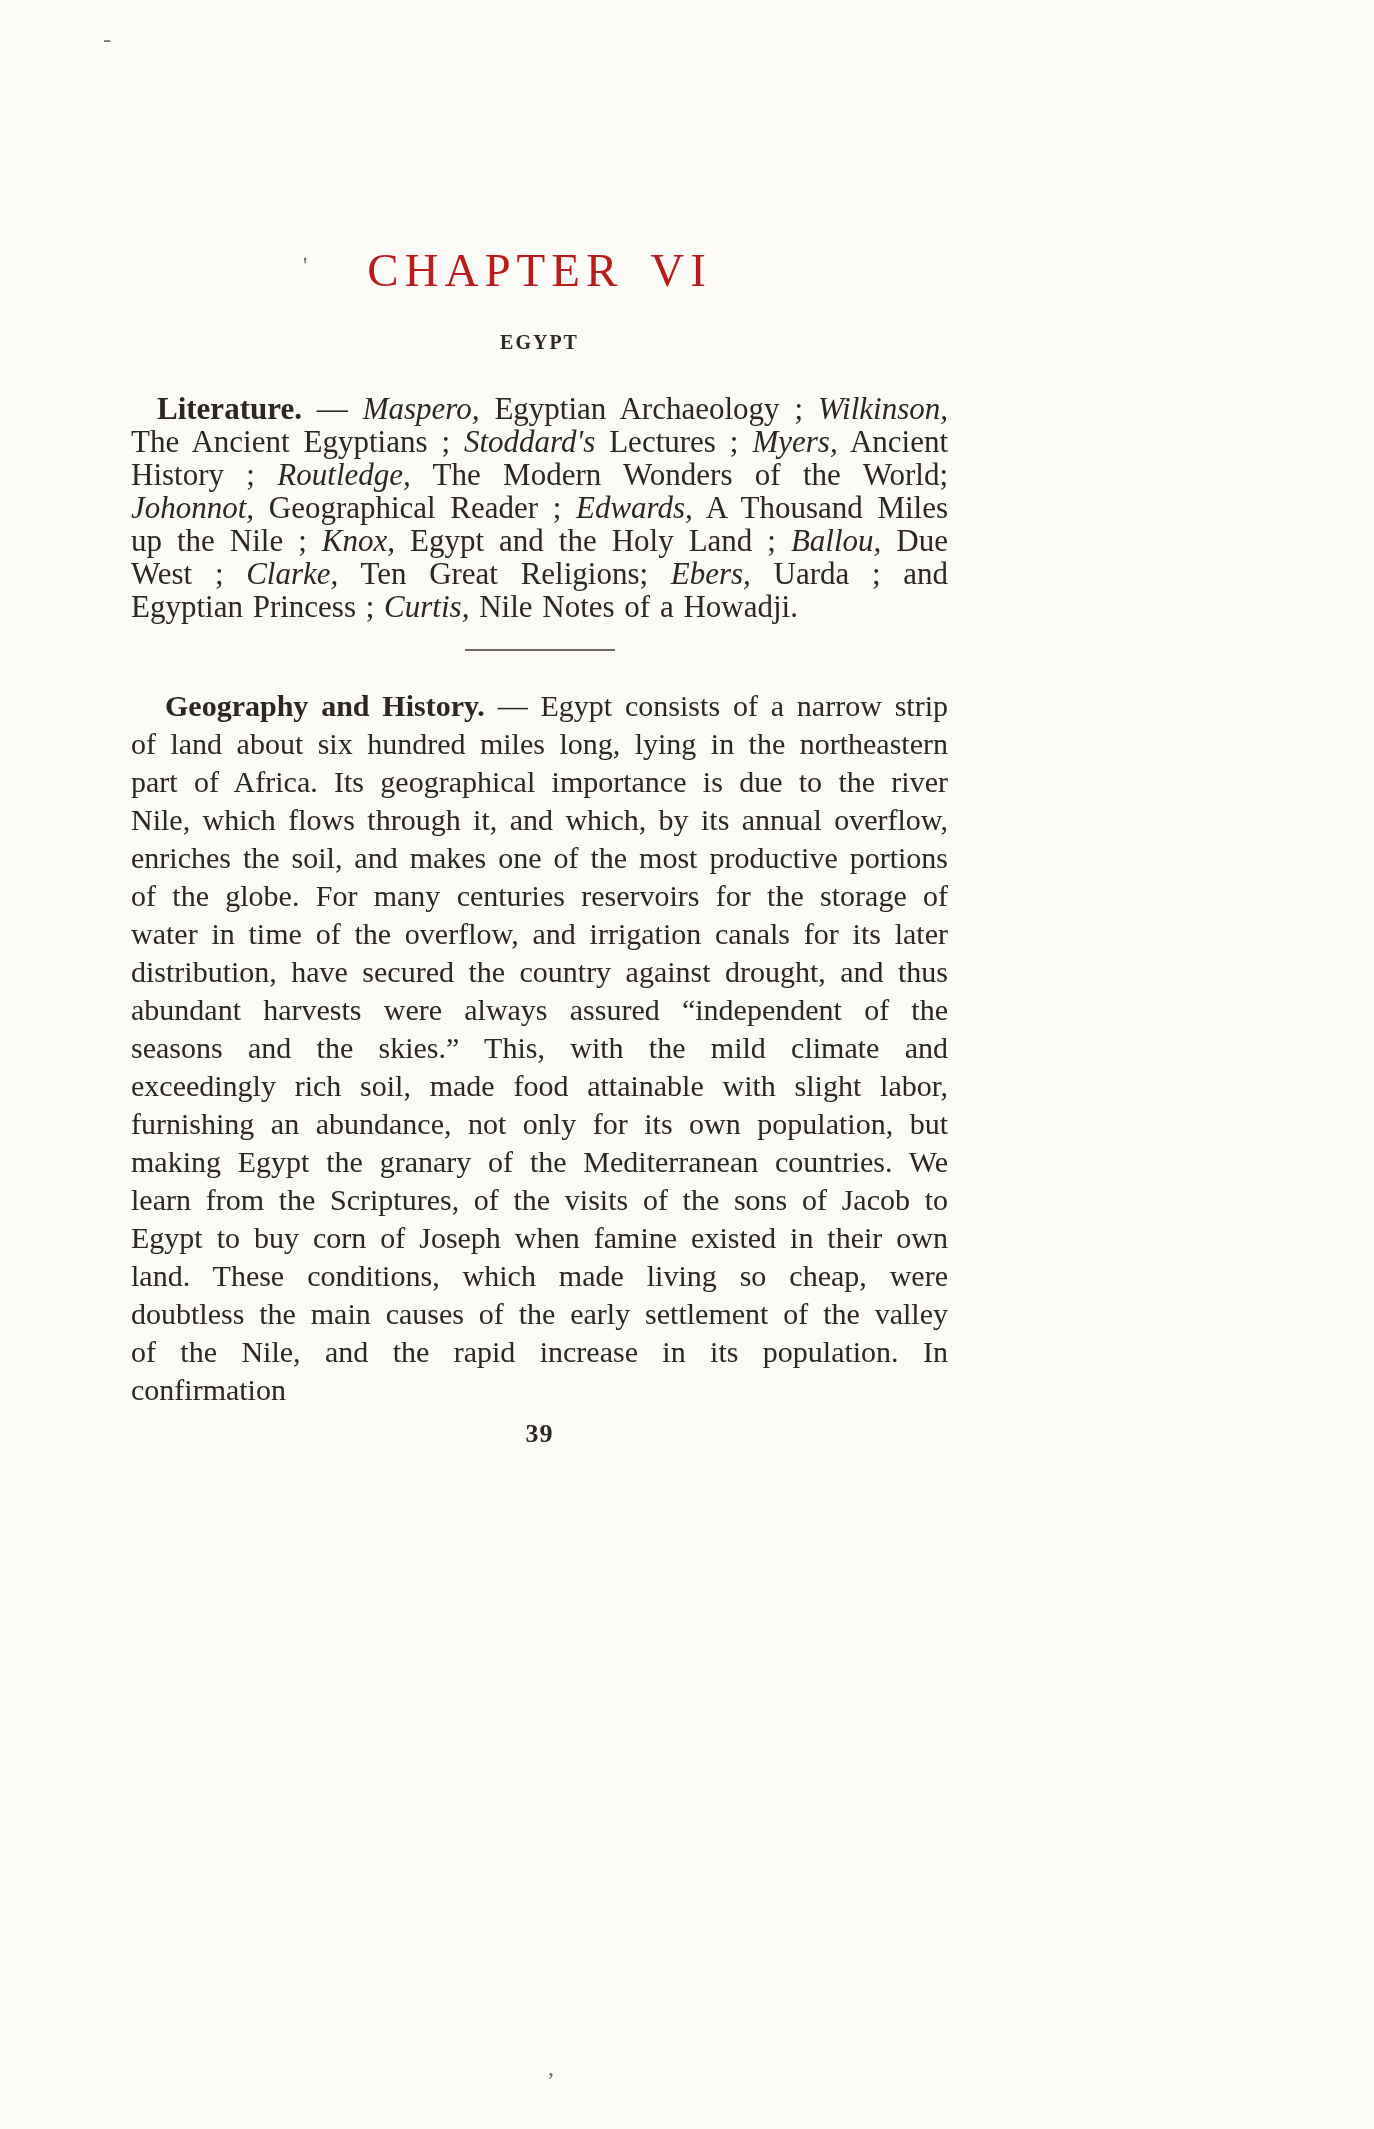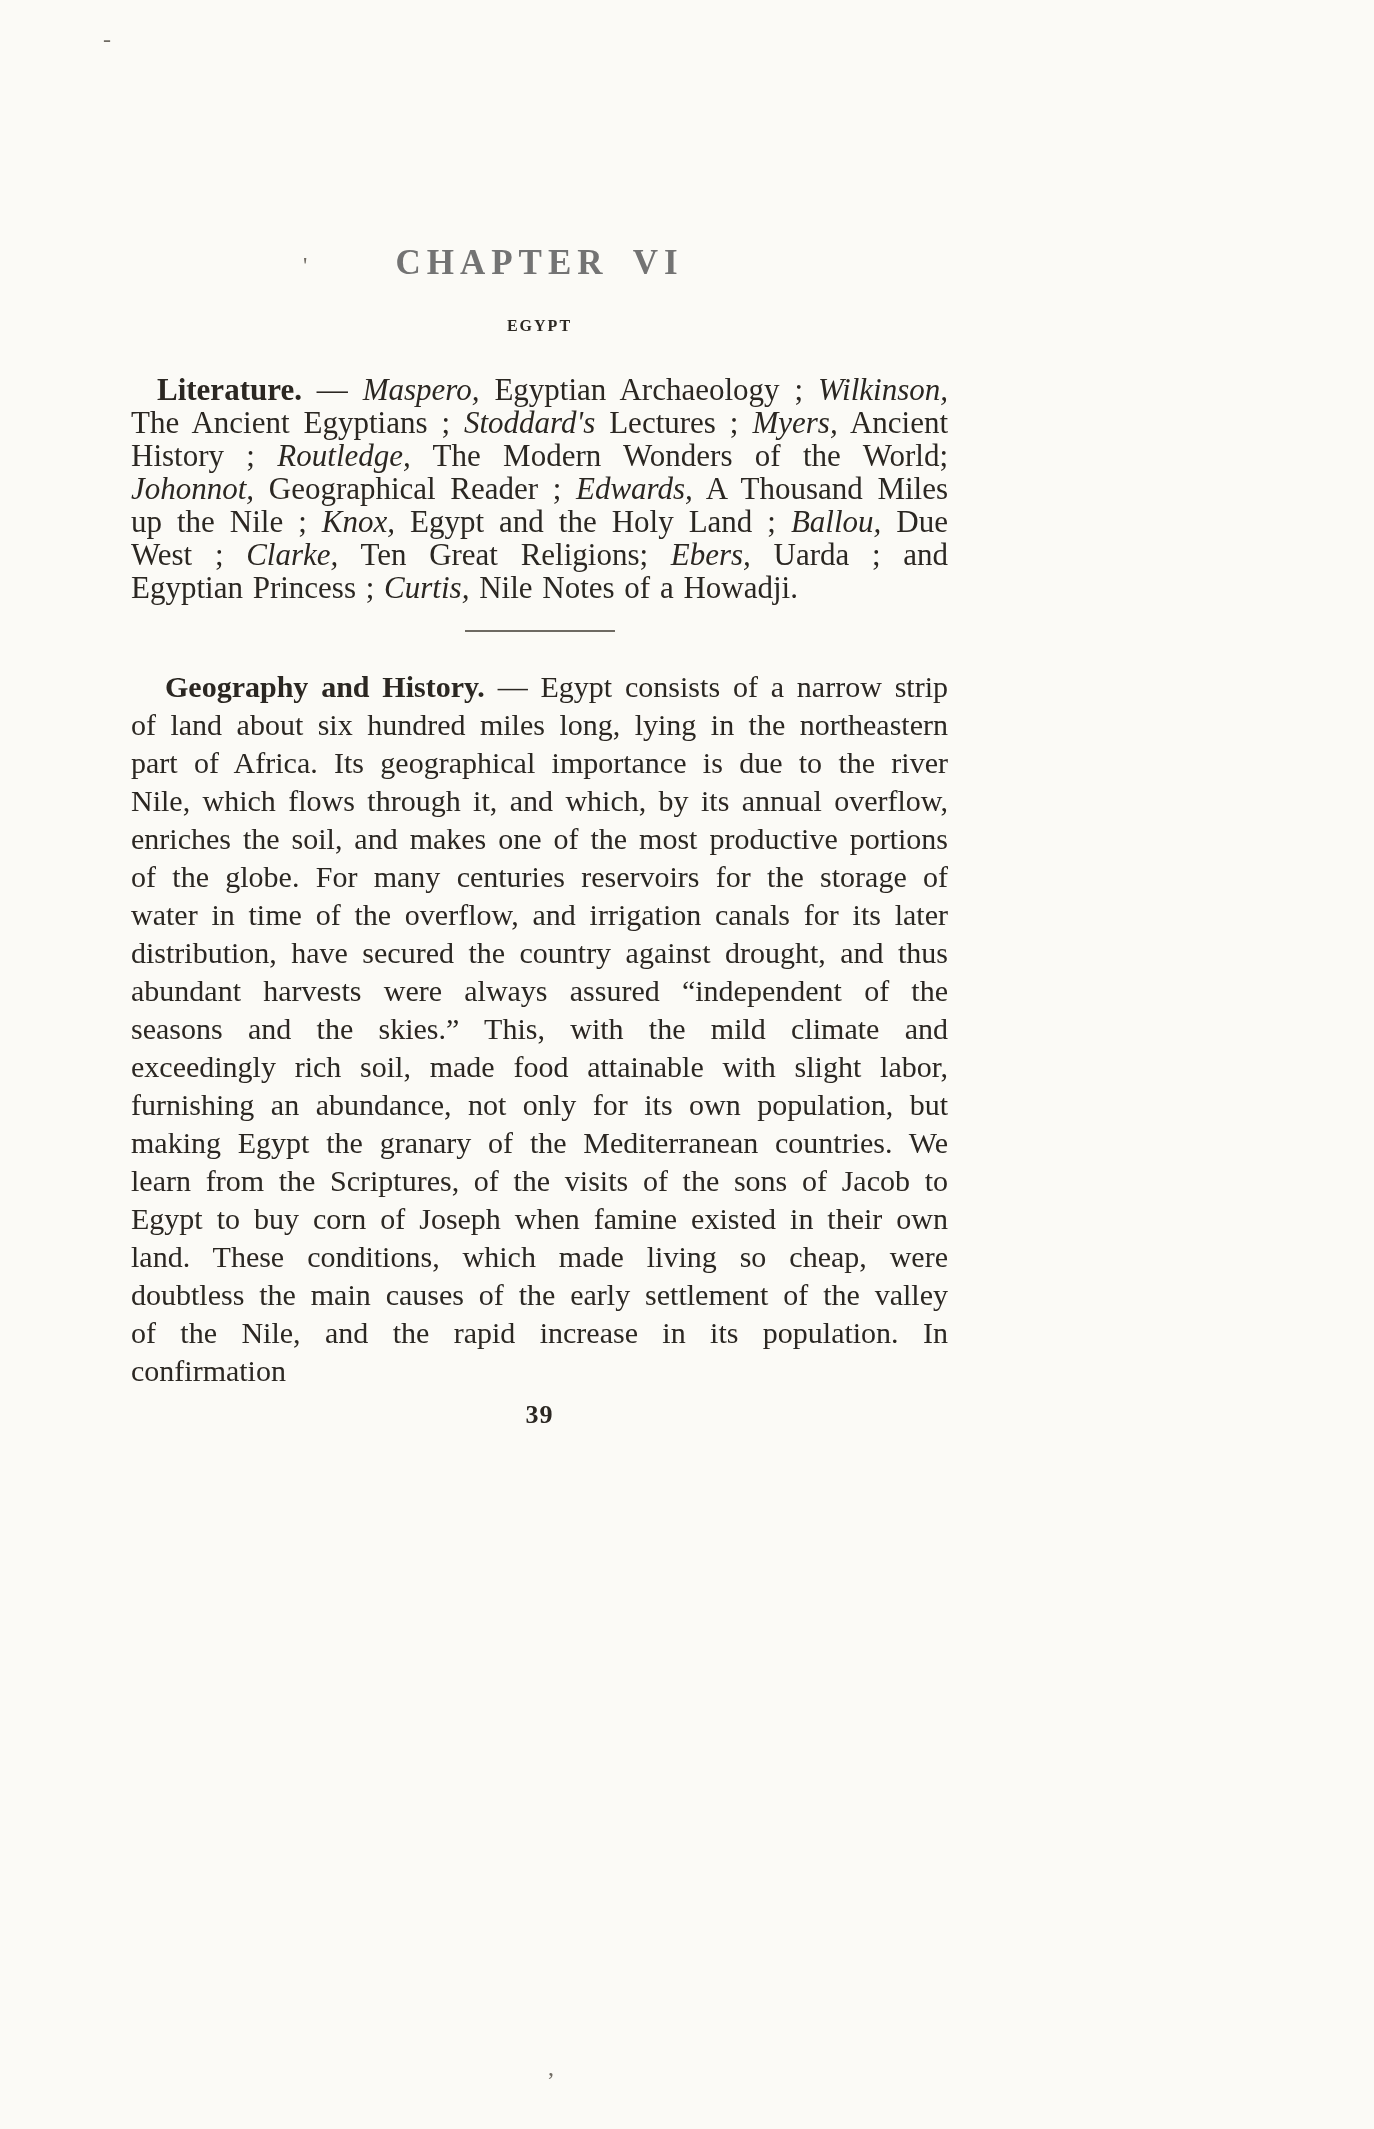--- a/index.html
+++ b/index.html
@@ -23,30 +23,30 @@
     user-select: none;
   }
   .text-column {
     position: absolute;
     left: 131px;
     top: 243px;
     width: 817px;
   }
   .chapter-title {
     margin: 0;
-    font-size: 35px;
-    font-weight: 700;
+    font-size: 47px;
+    font-weight: 400;
     text-align: center;
     letter-spacing: 6px;
     word-spacing: 10px;
-    color: #737373;
+    color: #b91c1c;
   }
   .section-subtitle {
     margin: 34px 0 0 0;
-    font-size: 16px;
+    font-size: 20px;
     font-weight: 700;
     text-align: center;
     letter-spacing: 2px;
     color: #2e2a24;
   }
   .literature {
     margin: 38px 0 0 0;
     font-size: 31px;
     line-height: 33px;
     text-align: justify;

